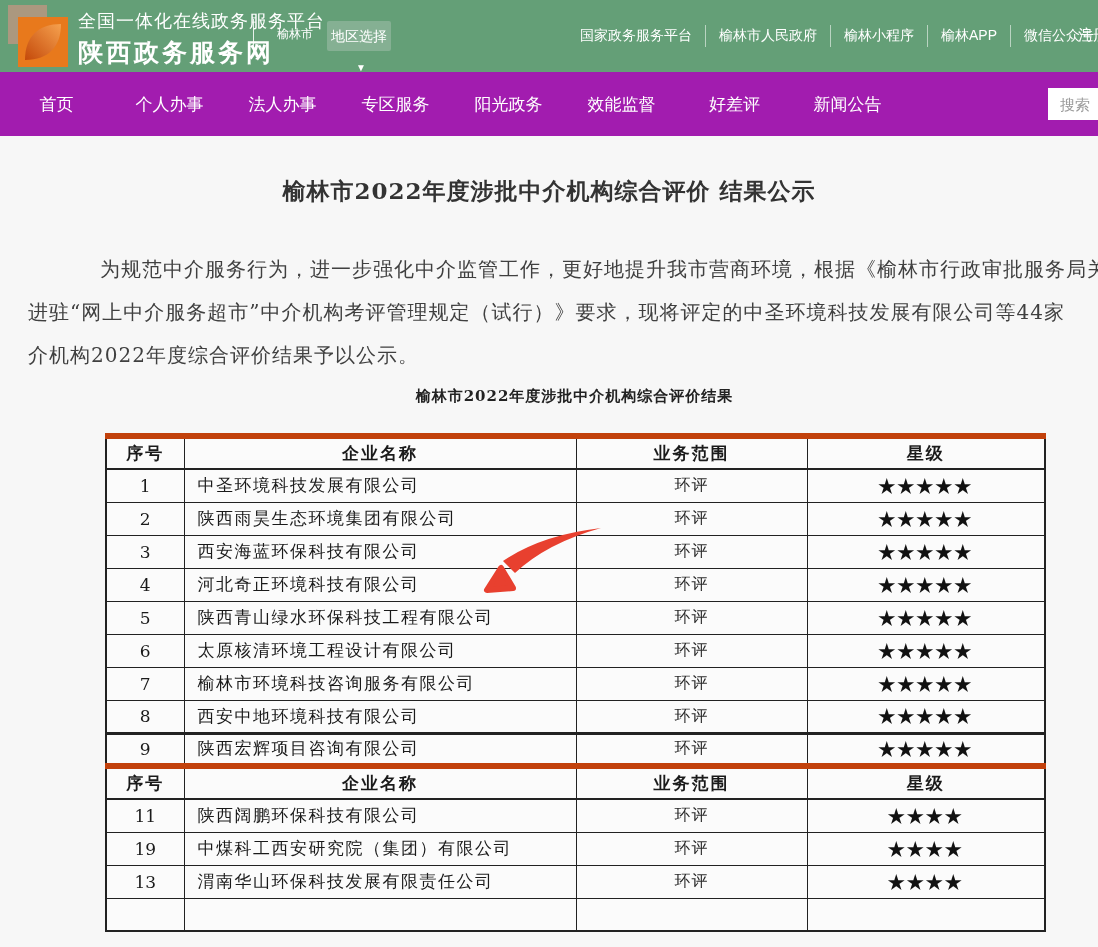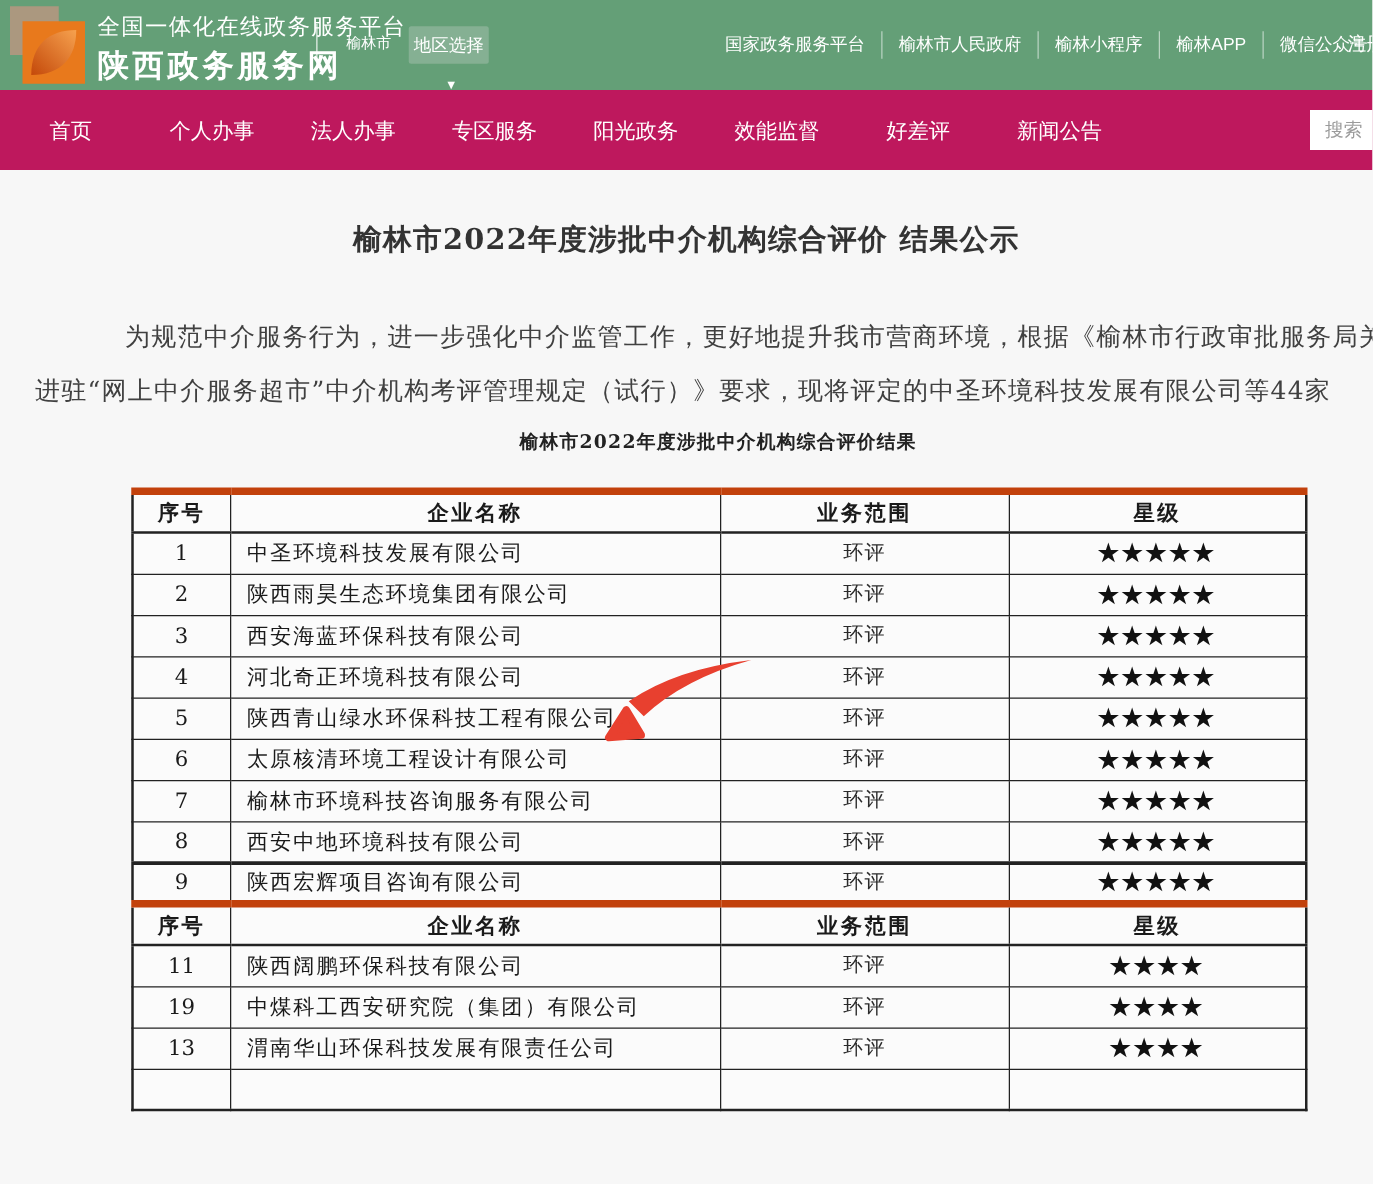--- a/index.html
+++ b/index.html
@@ -23,21 +23,21 @@
   .region-btn .caret { font-size:10px; margin-left:4px; }
   .top-links { position:absolute; left:567px; top:0; height:72px; display:flex; align-items:center;
                white-space:nowrap; }
   .top-links a { color:#fff; font-size:14px; text-decoration:none; padding:2px 13px;
                  border-right:1px solid rgba(255,255,255,.55); }
   .top-links a:last-child { border-right:none; }
   .register { position:absolute; left:1078px; top:26px; font-size:15px; color:#fff;
               text-decoration:none; white-space:nowrap; }
 
   
-  .navbar { position:relative; height:64px; background:#be185d; }
+  .navbar { position:relative; height:64px; background:#a21caf; }
   .nav-list { display:flex; width:904px; height:64px; align-items:center; list-style:none; }
   .nav-list li { flex:1; text-align:center; color:#fff; font-size:17px; cursor:pointer; }
   .search-input { position:absolute; left:1048px; top:16px; width:200px; height:32px;
                   border:none; background:#fff; padding:0 12px; font-size:15px; color:#333;
                   font-family:inherit; outline:none; }
   .search-input::placeholder { color:#9b9b9b; }
 
   
   .content { position:relative; height:811px; background:#f7f7f7;
              font-family:"DejaVu Serif","Liberation Serif",serif; color:#3d3d3d; }
@@ -115,20 +115,21 @@
     </ul>
   <input class="search-input" type="text" placeholder="搜索" style="">
 </div>
 
 <div class="content">
   <div class="doc-title">榆林市2022年度涉批中介机构综合评价 结果公示</div>
 
   <div class="doc-body">
     <div class="doc-line first">为规范中介服务行为，进一步强化中介监管工作，更好地提升我市营商环境，根据《榆林市行政审批服务局关</div>
     <div class="doc-line">进驻“网上中介服务超市”中介机构考评管理规定（试行）》要求，现将评定的中圣环境科技发展有限公司等44家</div>
+    <div class="doc-line">介机构2022年度综合评价结果予以公示。</div>
   </div>
 
   <div class="table-caption">榆林市2022年度涉批中介机构综合评价结果</div>
 
   <table class="results">
     <colgroup>
       <col style="width:78px">
         <col style="width:392px">
         <col style="width:231px">
         <col style="width:238px">

